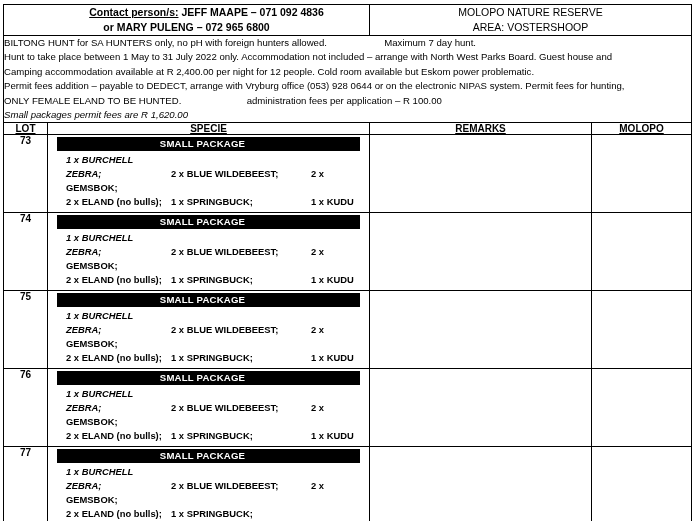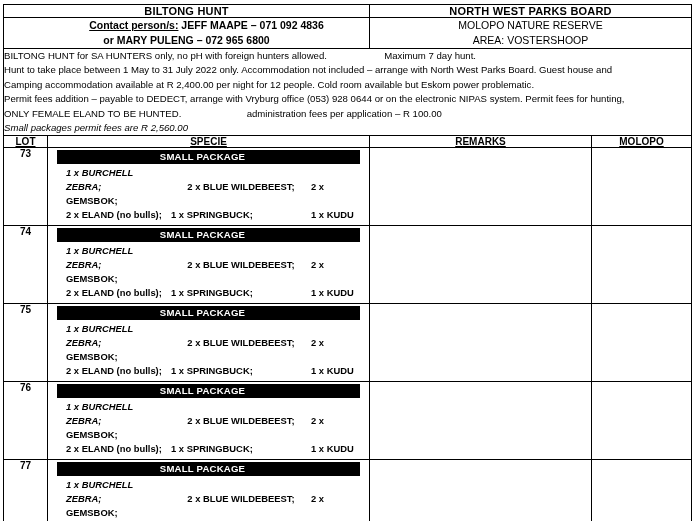--- a/index.html
+++ b/index.html
@@ -92,43 +92,39 @@
     padding: 1px 12px 2px 0;
     letter-spacing: .2px;
   }
   .pkg-lines {
     font-size: 9.4px;
     font-weight: bold;
     padding: 2px 0 3px 18px;
     line-height: 14px;
   }
   .pkg-lines .l1 span.a { display: inline-block; width: 105px; font-style: italic; }
-  .pkg-lines .l1 span.b { display: inline-block; width: 140px; text-align: center; }
+  .pkg-lines .l1 span.b { display: inline-block; width: 140px; }
   .pkg-lines .l2 span.a { display: inline-block; width: 105px; }
   .pkg-lines .l2 span.b { display: inline-block; width: 140px; }
   .blank-cell { }
   .row-pad { height: 53px; }
 </style>
 </head>
 <body>
 
 <div class="page">
   <table class="doc">
     <colgroup>
       <col style="width:44px">
       <col style="width:322px">
       <col style="width:222px">
       <col style="width:100px">
     </colgroup>
     <tbody>
 
-      <tr>
-        <td colspan="2" class="hdr-cell">BILTONG HUNT</td>
-        <td colspan="2" class="hdr-cell">NORTH WEST PARKS BOARD</td>
-      </tr>
 
       <tr>
         <td colspan="2" class="contact-cell">
           <div>
             <span class="u">Contact person/s:</span><span>  JEFF MAAPE – 071 092 4836</span>
           </div>
           <div>or MARY PULENG – 072 965 6800</div>
         </td>
         <td colspan="2" class="park-cell">
           <div>MOLOPO NATURE RESERVE</div>
@@ -144,21 +140,21 @@
             <span>Maximum 7 day hunt.</span>
           </p>
           <p>Hunt to take place between 1 May to 31 July 2022 only.  Accommodation not included – arrange with North West Parks Board. Guest house and</p>
           <p>Camping accommodation available at R 2,400.00 per night for 12 people. Cold room available but Eskom power problematic.</p>
           <p>Permit fees addition – payable to DEDECT, arrange with Vryburg office (053) 928 0644 or on the electronic NIPAS system. Permit fees for hunting,</p>
           <p>
             <span>ONLY FEMALE ELAND TO BE HUNTED.</span>
             <span class="indent-mid" style="width:60px"></span>
             <span>administration fees per application – R 100.00</span>
           </p>
-          <p class="ital">Small packages permit fees are R 2,560.00</p>
+          <p class="ital">Small packages permit fees are R 1,620.00</p>
         </td>
       </tr>
 
       <tr>
         <td class="colhdr"><span>LOT</span></td>
         <td class="colhdr"><span>SPECIE</span></td>
         <td class="colhdr"><span>REMARKS</span></td>
         <td class="colhdr"><span>MOLOPO</span></td>
       </tr>
 

